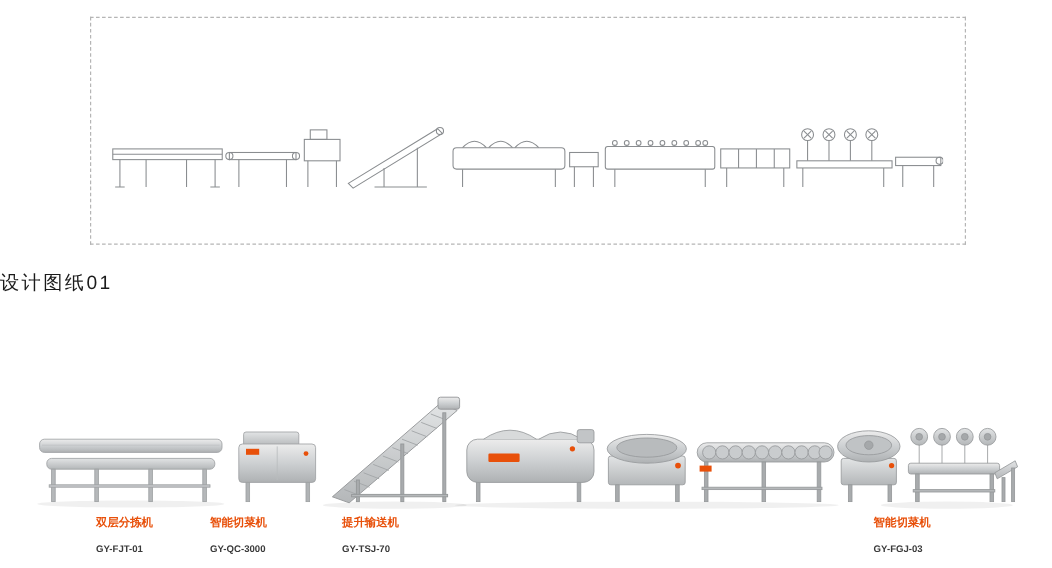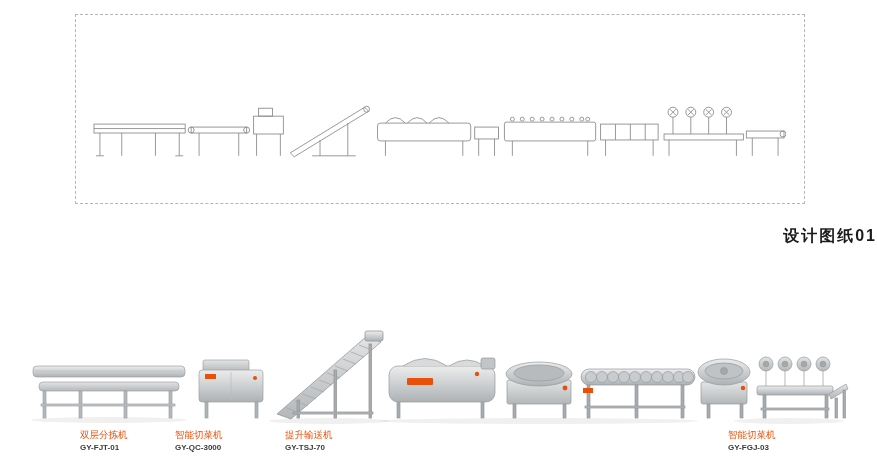--- a/index.html
+++ b/index.html
@@ -3,25 +3,25 @@
 <meta charset="utf-8">
 <style>
   *{box-sizing:border-box;margin:0;padding:0}
   html,body{background:#ffffff}
   body{font-family:"Liberation Sans","DejaVu Sans",sans-serif}
   .page{position:relative;width:877px;height:473px;background:#fff;overflow:hidden}
   .blueprint-box{position:absolute;left:75px;top:14px;width:730px;height:190px;border:1px dashed #b5b5b5;background:#fff}
   .title{position:absolute;left:12px;top:26px;color:var(--accent,#e8500a);font-size:17px;font-weight:bold;letter-spacing:1px;white-space:nowrap}
   .title .arrow{font-size:14px;letter-spacing:-3px;margin-right:8px;vertical-align:1px}
   .line-drawing{position:absolute;left:16px;top:80px;width:694px;height:80px}
-  .caption{position:absolute;left:0;top:226px;width:100%;text-align:right;font-size:16px;font-weight:bold;color:#1b1b1b;letter-spacing:2px}
+  .caption{position:absolute;left:0;top:226px;width:100%;text-align:left;font-size:16px;font-weight:normal;color:#1b1b1b;letter-spacing:2px}
   .render{position:absolute;left:28px;top:316px;width:822px;height:114px}
   .machine-label{position:absolute;top:429px;white-space:nowrap}
-  .m-name{color:var(--accent,#e8500a);font-size:9.5px;font-weight:normal}
-  .m-model{color:#3a3a3a;font-size:8px;font-weight:bold;margin-top:1px}
+  .m-name{color:var(--accent,#e8500a);font-size:9.5px;font-weight:bold}
+  .m-model{color:#3a3a3a;font-size:8px;font-weight:bold;margin-top:11px}
   .accent-fill{fill:var(--accent,#e8500a)}
   .sketch{stroke:#8a8d90;stroke-width:0.9;fill:none}
 </style>
 </head>
 <body>
 
 <div class="page">
 
   <div class="blueprint-box">
 

